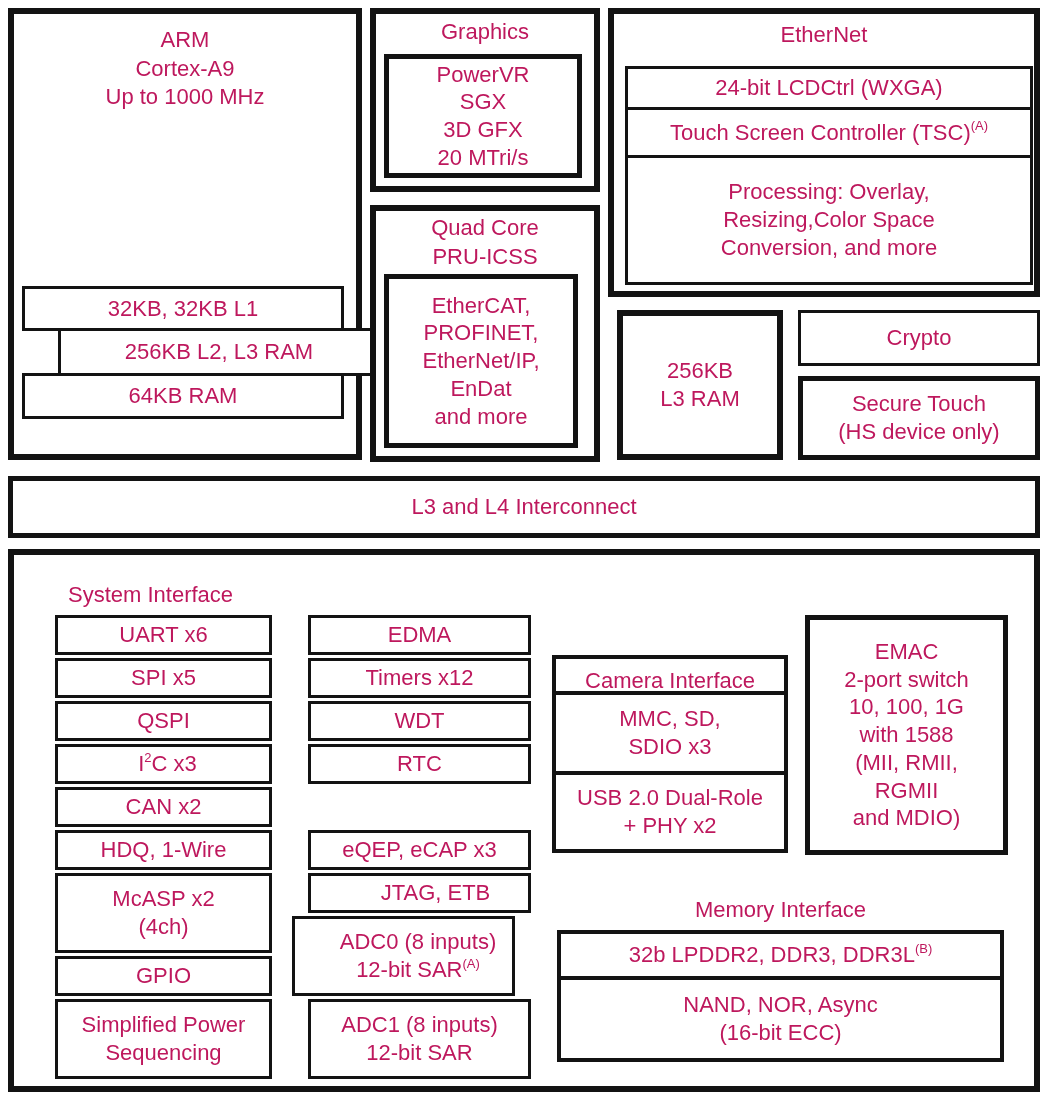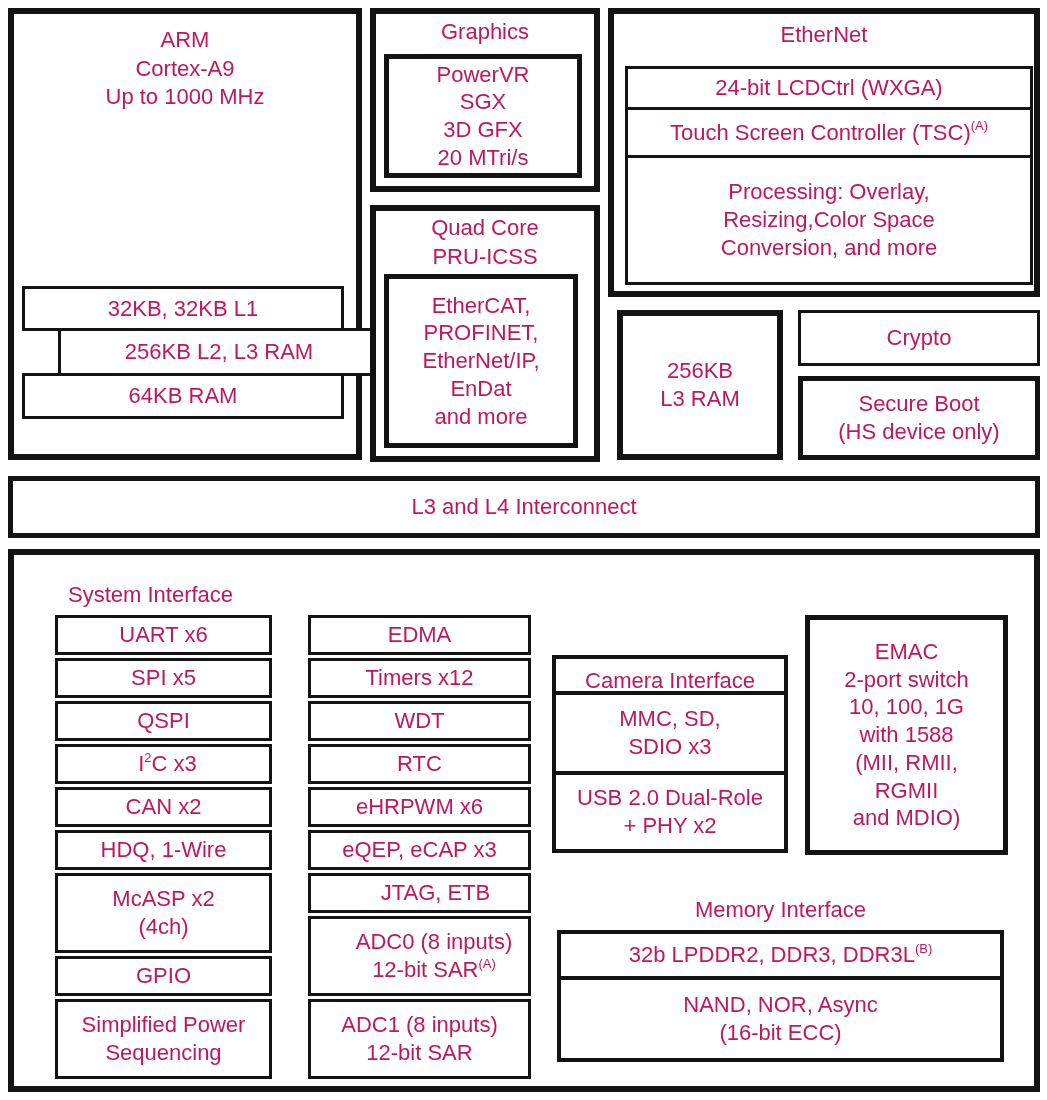--- a/index.html
+++ b/index.html
@@ -57,21 +57,21 @@
   <div class="label" style="left:608px;top:21px;width:432px;">EtherNet</div>
   <div class="box" style="left:625px;top:66px;width:408px;height:44px;">24-bit LCDCtrl (WXGA)</div>
   <div class="box" style="left:625px;top:107px;width:408px;height:51px;"><span class="cellwrap"><span>Touch Screen Controller (TSC)</span><sup>(A)</sup></span></div>
   <div class="box" style="left:625px;top:155px;width:408px;height:130px;">Processing: Overlay,
 Resizing,Color Space
 Conversion, and more</div>
 
   <div class="box b6" style="left:617px;top:310px;width:166px;height:150px;">256KB
 L3 RAM</div>
   <div class="box" style="left:798px;top:310px;width:242px;height:56px;">Crypto</div>
-  <div class="box b5" style="left:798px;top:376px;width:242px;height:84px;">Secure Boot
+  <div class="box b5" style="left:798px;top:376px;width:242px;height:84px;">Secure Touch
 (HS device only)</div>
 
   <div class="box b5" style="left:8px;top:476px;width:1032px;height:62px;">L3 and L4 Interconnect</div>
 
   <div class="box b6 outline" style="left:8px;top:549px;width:1032px;height:543px;"></div>
   <div class="label left" style="left:68px;top:581px;width:300px;">System Interface</div>
 
   <div class="box" style="left:55px;top:615px;width:217px;height:40px;">UART x6</div>
   <div class="box" style="left:55px;top:658px;width:217px;height:40px;">SPI x5</div>
   <div class="box" style="left:55px;top:701px;width:217px;height:40px;">QSPI</div>
@@ -81,24 +81,23 @@
   <div class="box" style="left:55px;top:873px;width:217px;height:80px;">McASP x2
 (4ch)</div>
   <div class="box" style="left:55px;top:956px;width:217px;height:40px;">GPIO</div>
   <div class="box" style="left:55px;top:999px;width:217px;height:80px;">Simplified Power
 Sequencing</div>
 
   <div class="box" style="left:308px;top:615px;width:223px;height:40px;">EDMA</div>
   <div class="box" style="left:308px;top:658px;width:223px;height:40px;">Timers x12</div>
   <div class="box" style="left:308px;top:701px;width:223px;height:40px;">WDT</div>
   <div class="box" style="left:308px;top:744px;width:223px;height:40px;">RTC</div>
-  <div class="box" style="left:308px;top:787px;width:223px;height:40px;">eHRPWM x6</div>
   <div class="box" style="left:308px;top:830px;width:223px;height:40px;">eQEP, eCAP x3</div>
   <div class="box" style="left:308px;top:873px;width:223px;height:40px;padding-left:32px;">JTAG, ETB</div>
-  <div class="box" style="left:308px;top:916px;width:223px;height:80px;padding-left:29px;"><span class="cellwrap"><span>ADC0 (8 inputs)</span><br><span>12-bit SAR</span><sup>(A)</sup></span></div>
+  <div class="box" style="left:292px;top:916px;width:223px;height:80px;padding-left:29px;"><span class="cellwrap"><span>ADC0 (8 inputs)</span><br><span>12-bit SAR</span><sup>(A)</sup></span></div>
   <div class="box" style="left:308px;top:999px;width:223px;height:80px;">ADC1 (8 inputs)
 12-bit SAR</div>
 
   <div class="box b4" style="left:552px;top:615px;width:236px;height:80px;margin-top:40px;">Camera Interface
 (2x Parallel)</div>
   <div class="box b4" style="left:552px;top:691px;width:236px;height:84px;">MMC, SD,
 SDIO x3</div>
   <div class="box b4" style="left:552px;top:771px;width:236px;height:82px;">USB 2.0 Dual-Role
 + PHY x2</div>
 

